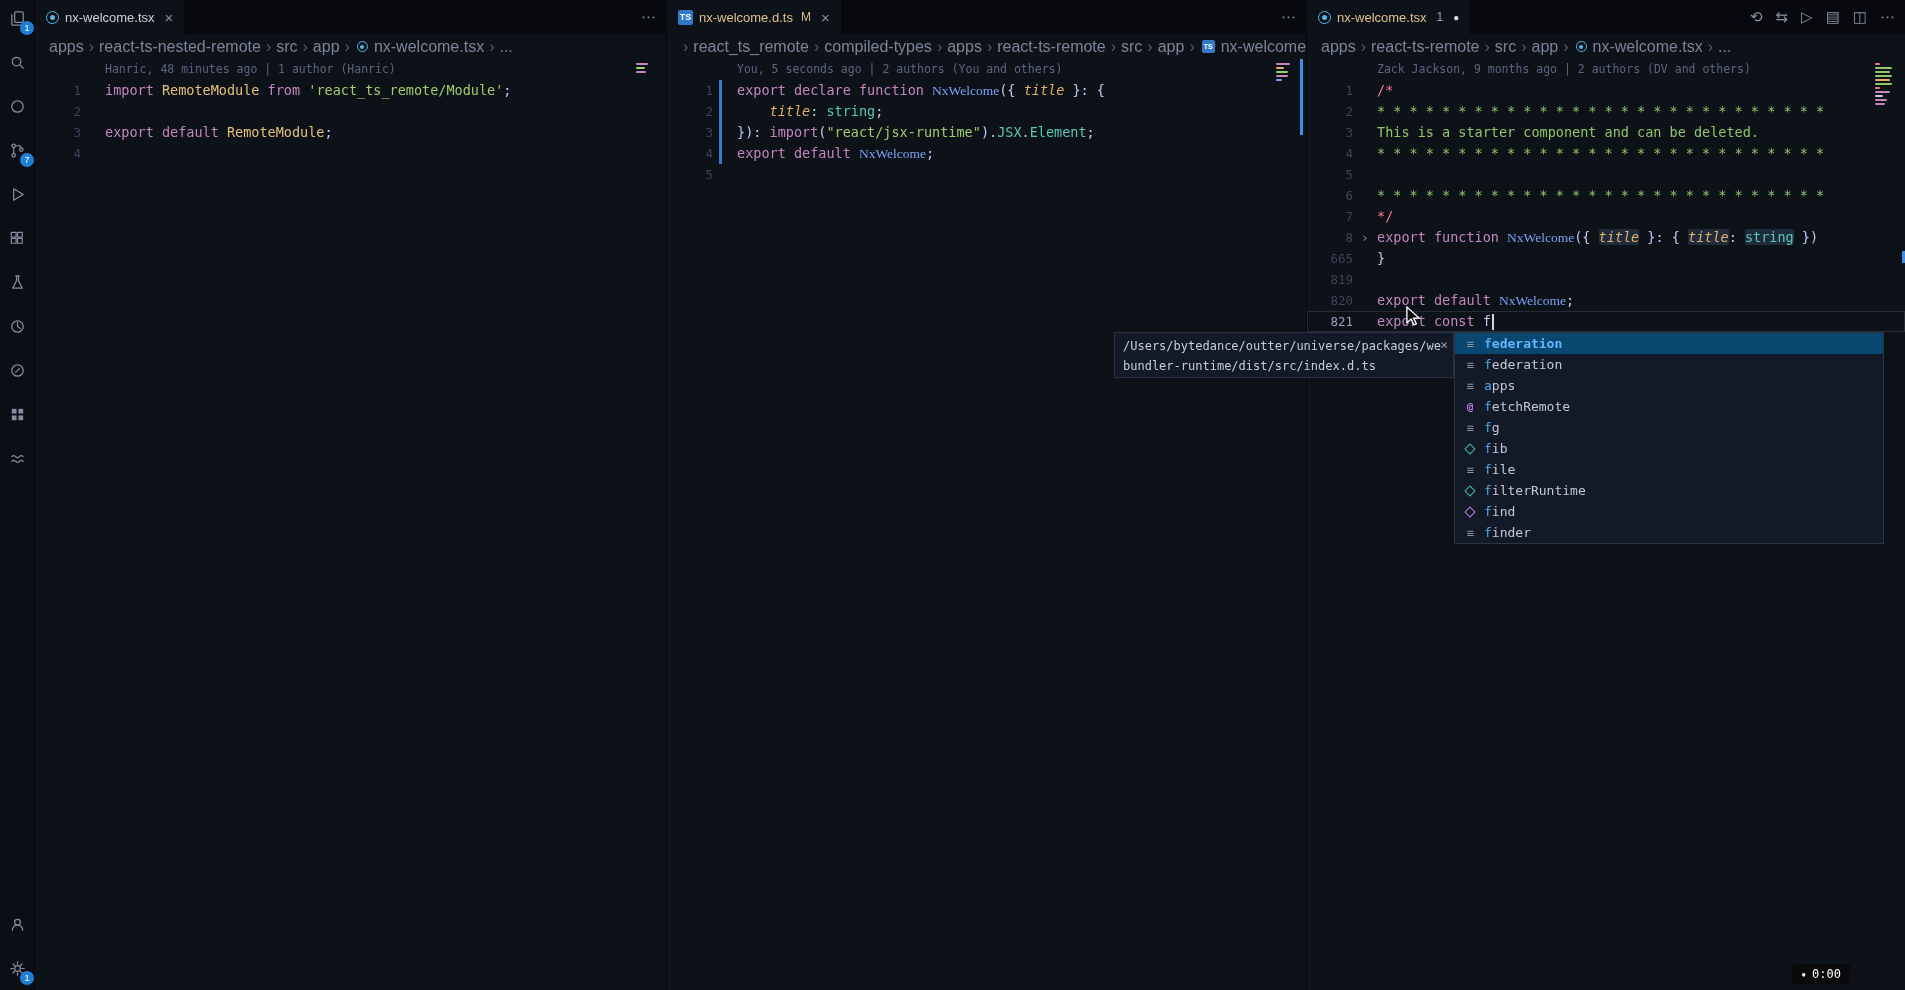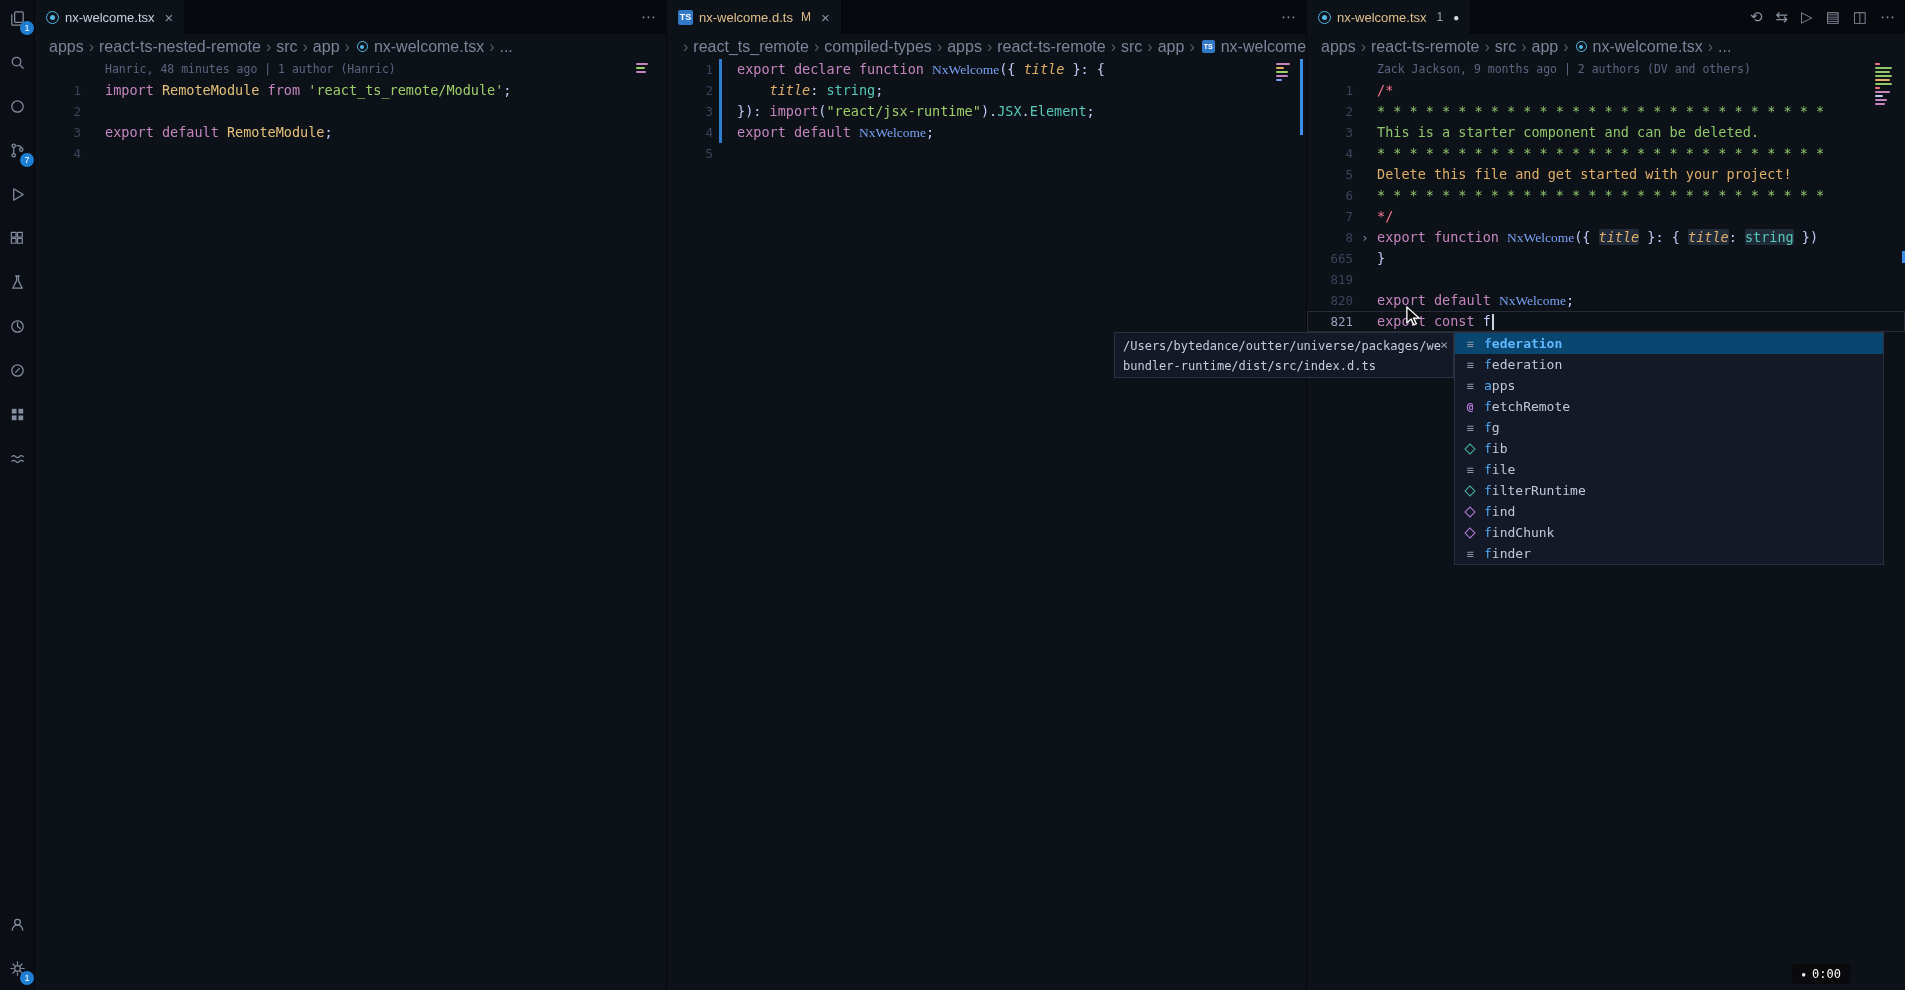--- a/index.html
+++ b/index.html
@@ -275,20 +275,21 @@
           <span class="crumb">src</span>
           <span class="crumb-sep">›</span>
           <span class="crumb">app</span>
           <span class="crumb-sep">›</span>
           <span class="crumb-icon ts"></span>
           <span class="crumb">nx-welcome.d.ts</span>
           <span class="crumb-sep">›</span>
           <span class="crumb">...</span>
         </div>
       <div class="editor">
+        <div class="blame-row">You, 5 seconds ago | 2 authors (You and others)</div>
         <div>
             <div class="code-line">
               <i class="chg mod"></i>
               <span class="ln">1</span>
               <span class="fold"></span>
               <span class="lc"><span class="tok-kw">export </span><span class="tok-kw">declare </span><span class="tok-kw">function </span><span class="tok-fn">NxWelcome</span><span class="tok-pl">({ </span><span class="tok-param">title</span><span class="tok-pl"> }: {</span></span>
             </div>
             <div class="code-line">
               <i class="chg mod"></i>
               <span class="ln">2</span>
@@ -373,21 +374,20 @@
               <span class="lc"><span class="tok-cmtgrn">This is a starter component and can be deleted.</span></span>
             </div>
             <div class="code-line">
               <span class="ln">4</span>
               <span class="fold"></span>
               <span class="lc"><span class="tok-cmtgrn">* * * * * * * * * * * * * * * * * * * * * * * * * * * *</span></span>
             </div>
             <div class="code-line">
               <span class="ln">5</span>
               <span class="fold"></span>
-              <span class="lc"><span class="tok-cmtyel">Delete this file and get started with your project!</span></span>
             </div>
             <div class="code-line">
               <span class="ln">6</span>
               <span class="fold"></span>
               <span class="lc"><span class="tok-cmtgrn">* * * * * * * * * * * * * * * * * * * * * * * * * * * *</span></span>
             </div>
             <div class="code-line">
               <span class="ln">7</span>
               <span class="fold"></span>
               <span class="lc"><span class="tok-cmtred">*/</span></span>
@@ -477,24 +477,20 @@
     </div>
     <div class="s-row">
       <span class="kicon module-box"></span>
       <span class="s-label">filterRuntime</span>
     </div>
     <div class="s-row">
       <span class="kicon module-box purple"></span>
       <span class="s-label">find</span>
     </div>
     <div class="s-row">
-      <span class="kicon module-box purple"></span>
-      <span class="s-label">findChunk</span>
-    </div>
-    <div class="s-row">
       <span class="kicon text">≡</span>
       <span class="s-label">finder</span>
     </div>
   </div>
 
 <svg class="mouse-cursor" width="16" height="20" viewBox="0 0 13 18">
   <path d="M1 1 L1 15 L4.8 11.8 L7.3 17 L9.5 16 L7 10.9 L12 10.9 Z" fill="#0a0a0a" stroke="#ffffff" stroke-width="1.2"></path>
 </svg>
 
 <div class="rec">

